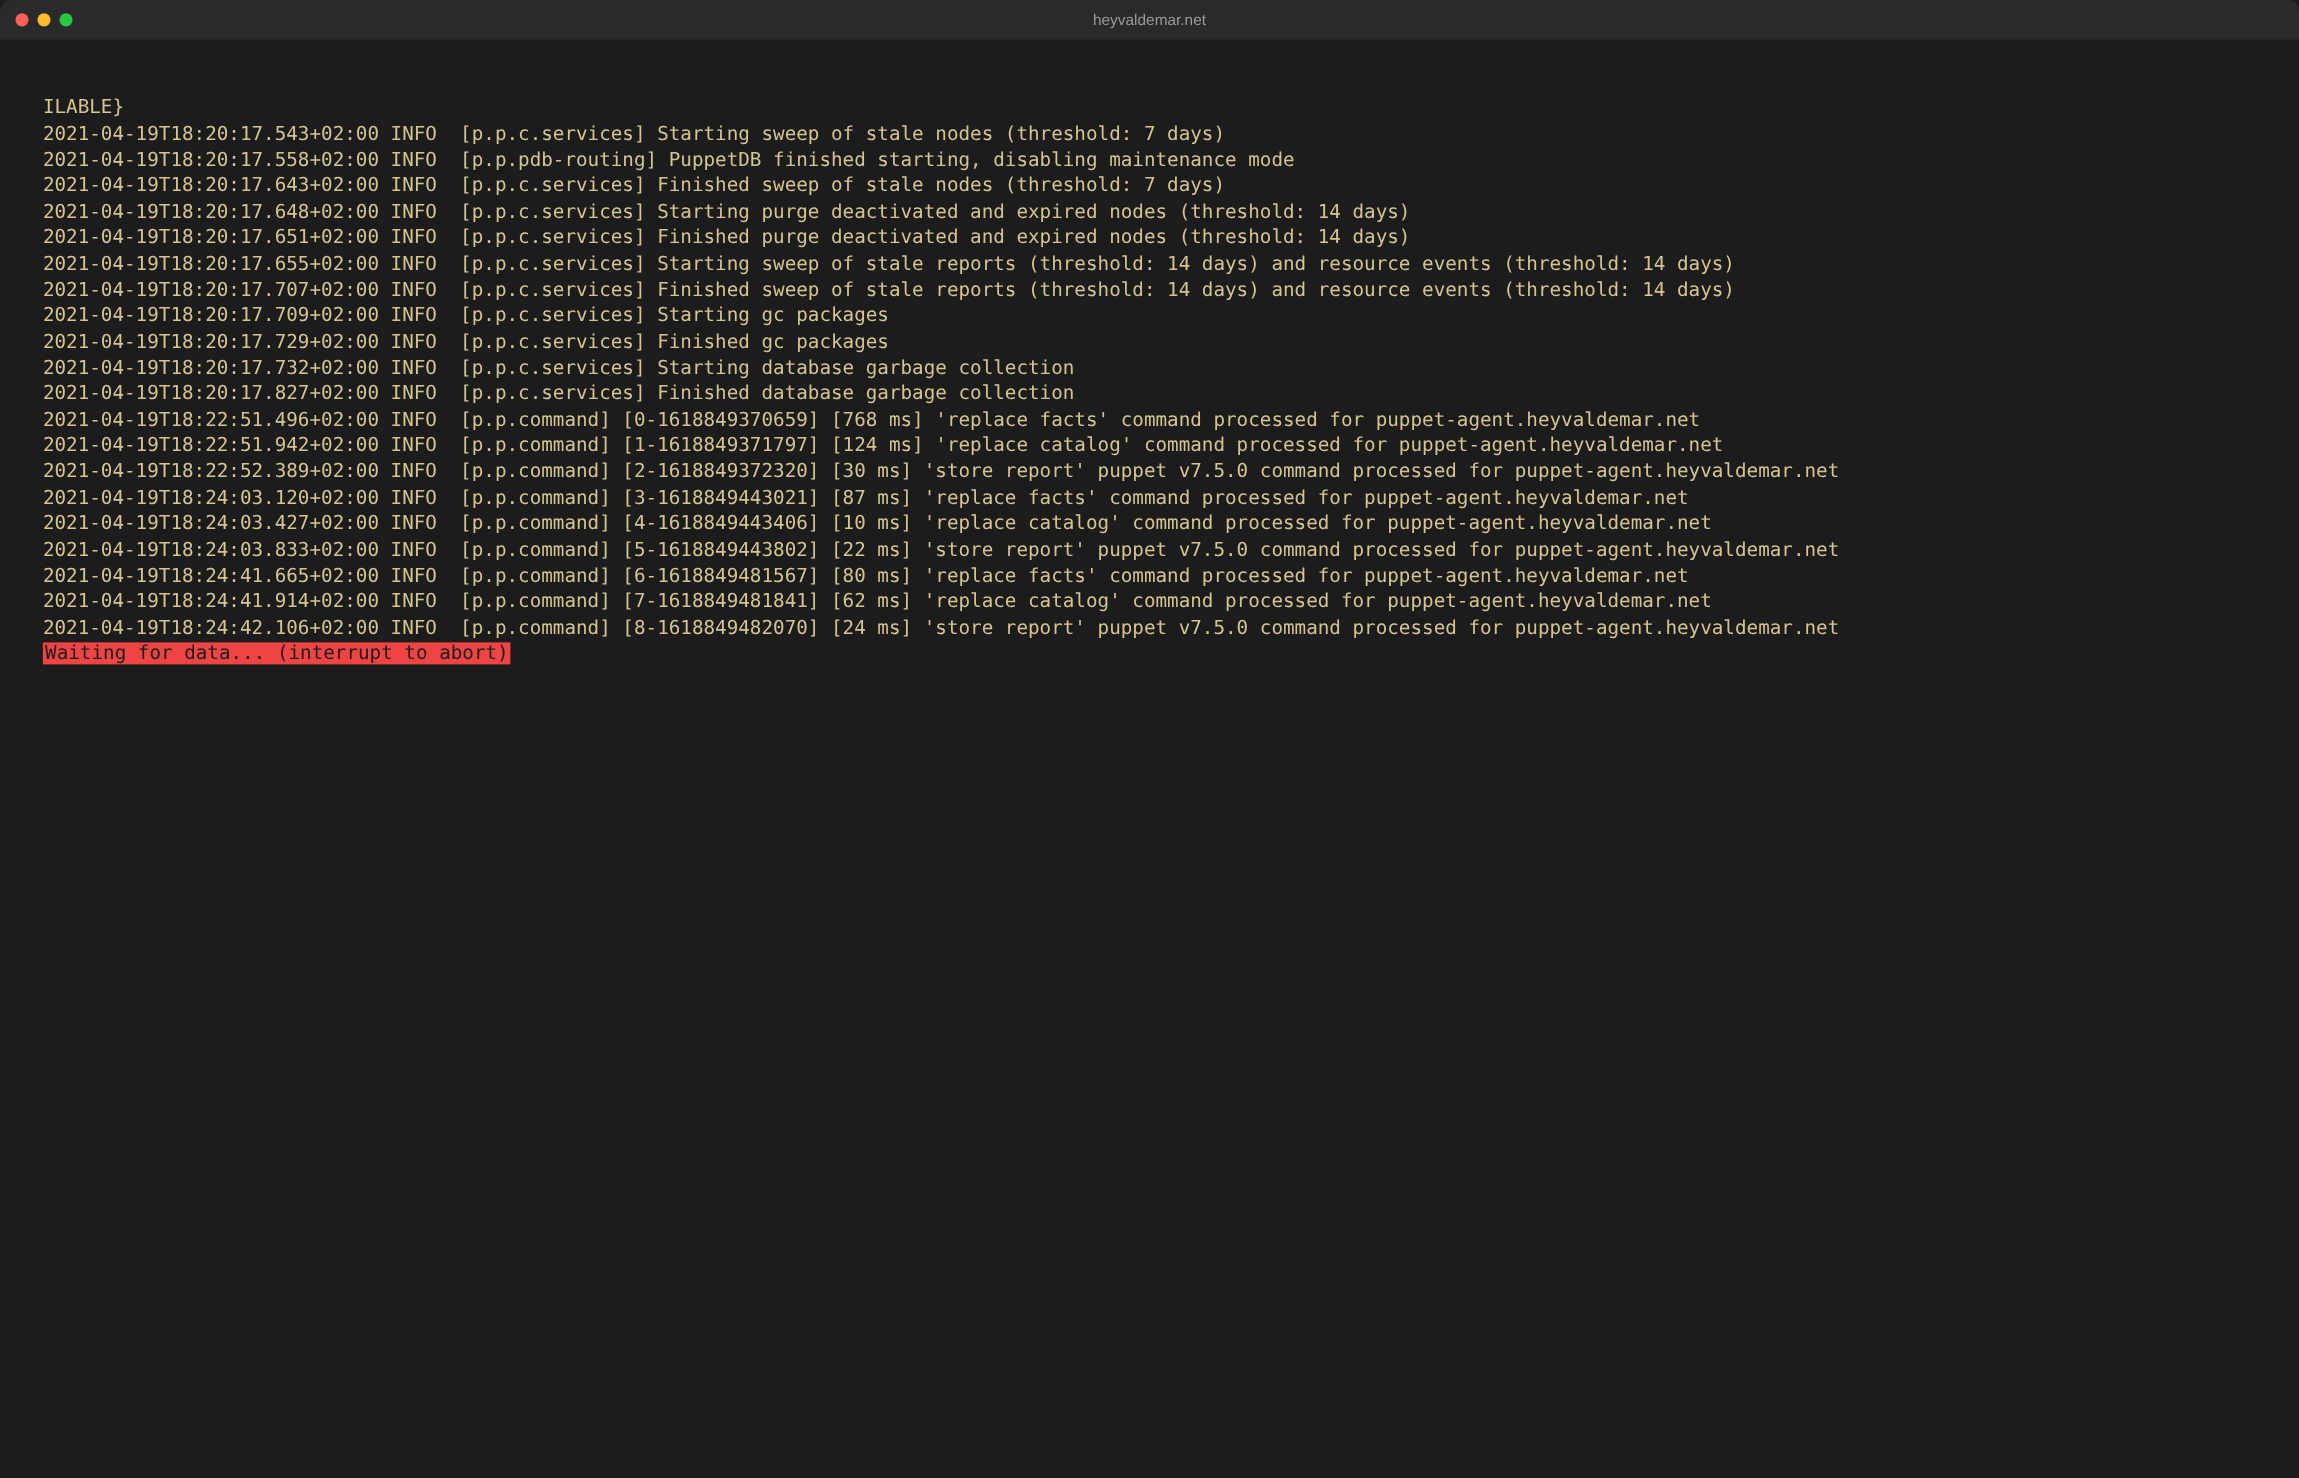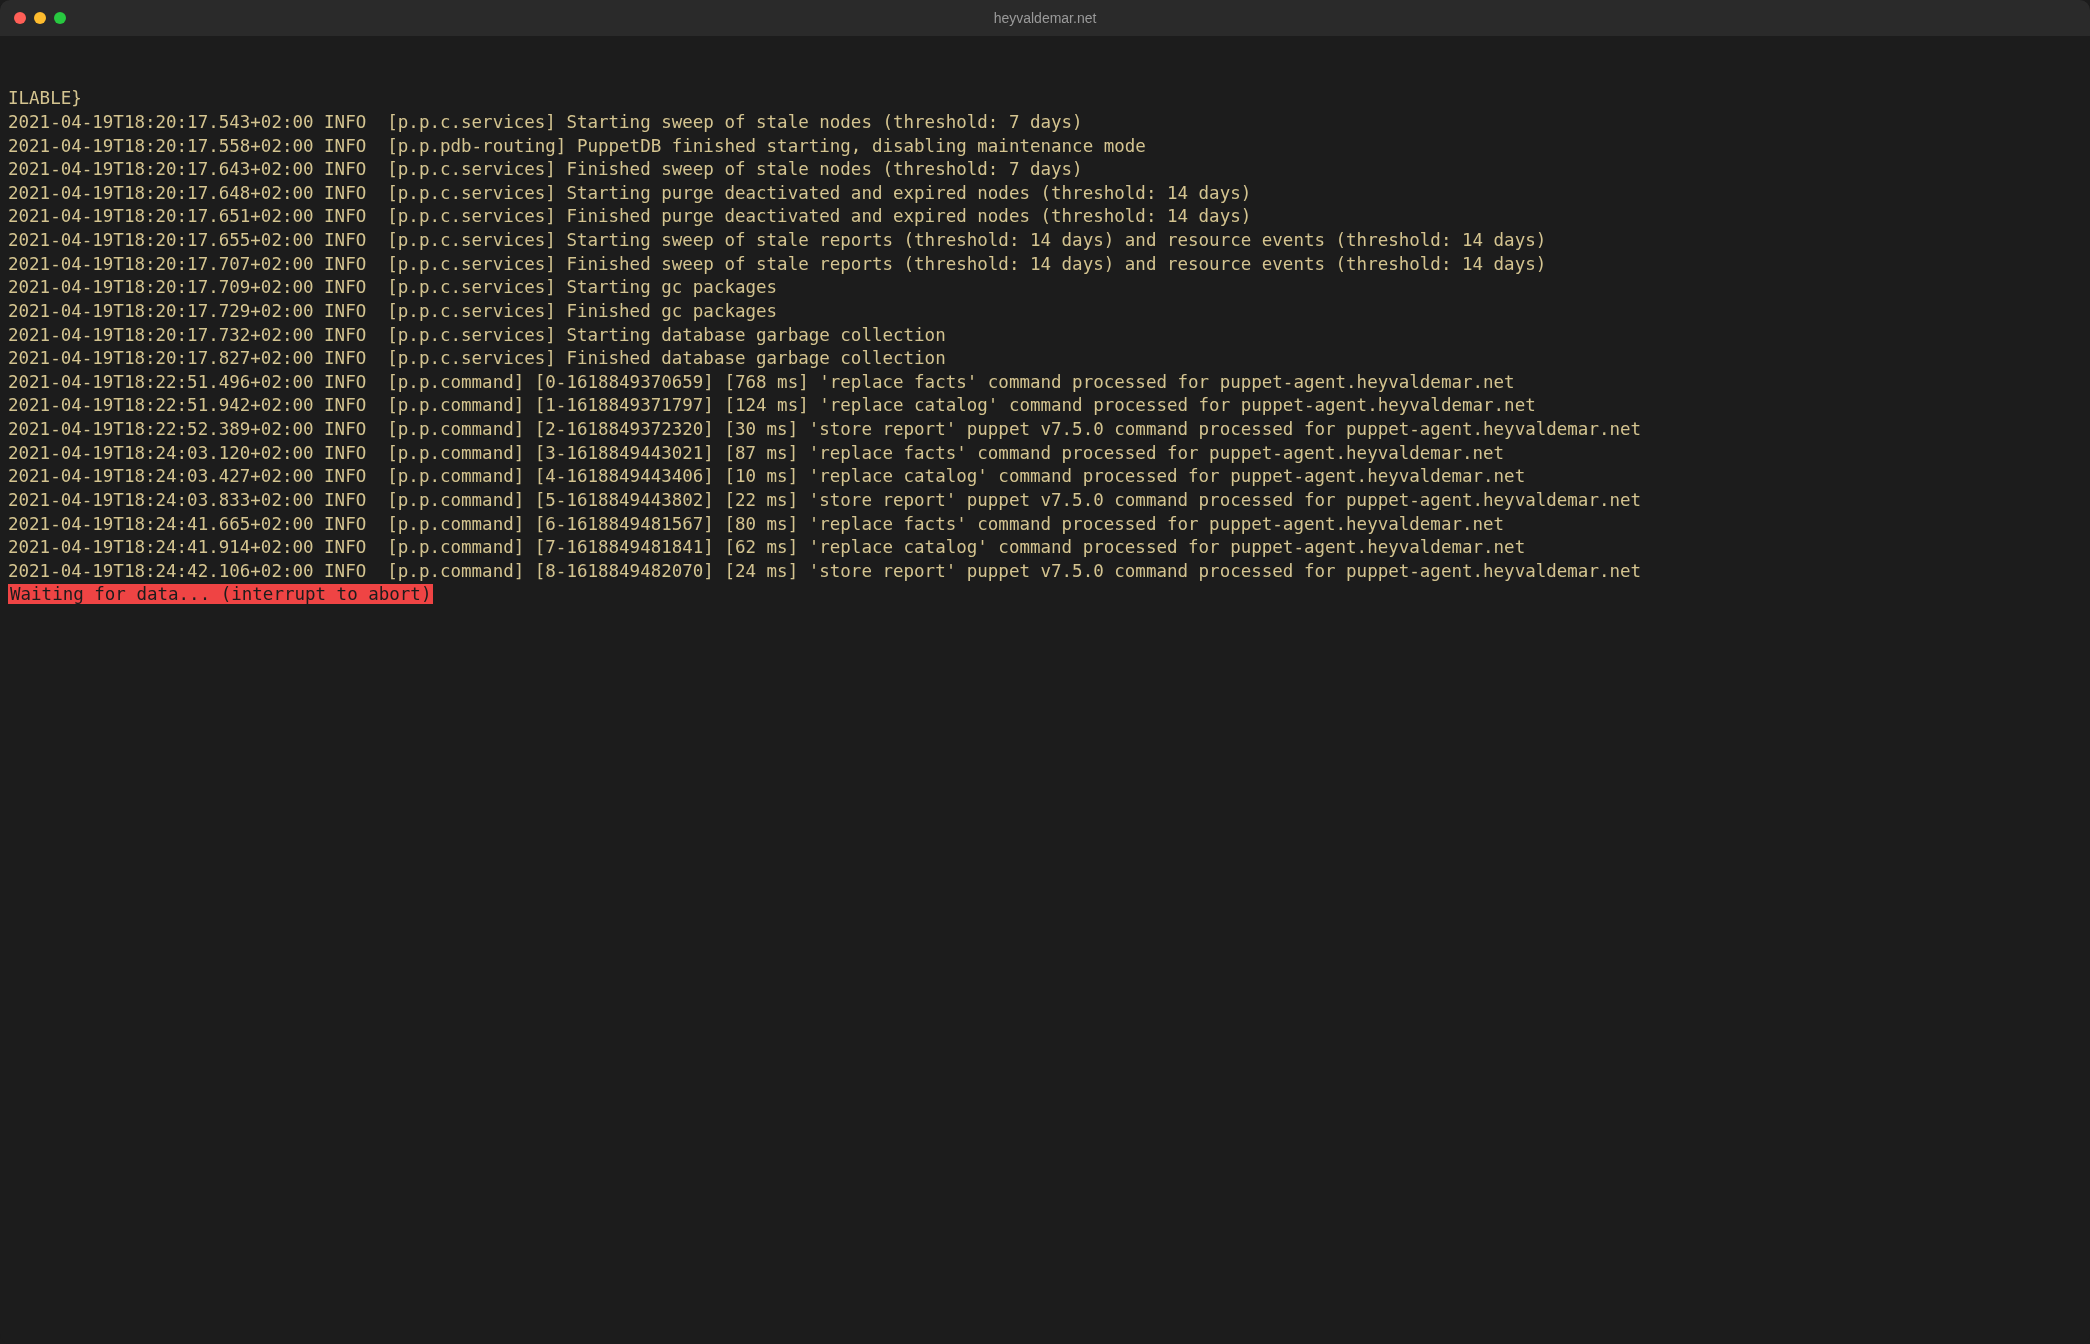--- a/index.html
+++ b/index.html
@@ -55,20 +55,21 @@
       font-size: 14px;
       font-family: -apple-system, BlinkMacSystemFont, "Segoe UI", sans-serif;
       font-weight: 500;
     }
     .terminal-body {
       flex: 1;
       padding: 4px 8px 0 8px;
       white-space: pre-wrap;
       word-break: break-all;
       overflow-y: auto;
+      margin-left: 31px;
     }
     .log-line {
       display: block;
     }
     .status-line {
       background: #ef4444;
       color: #1c1c1c;
       display: inline;
       padding: 0 2px;
     }

